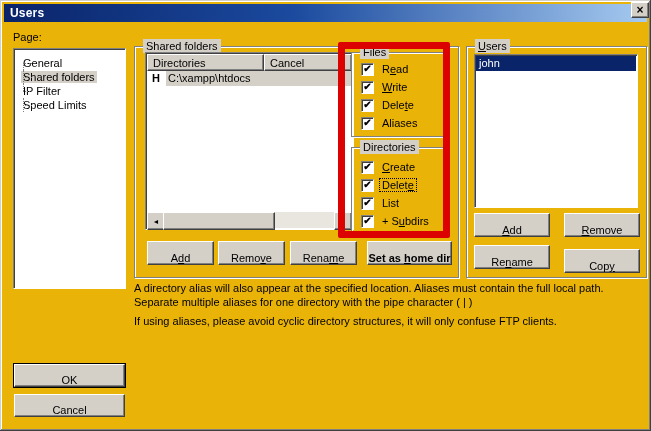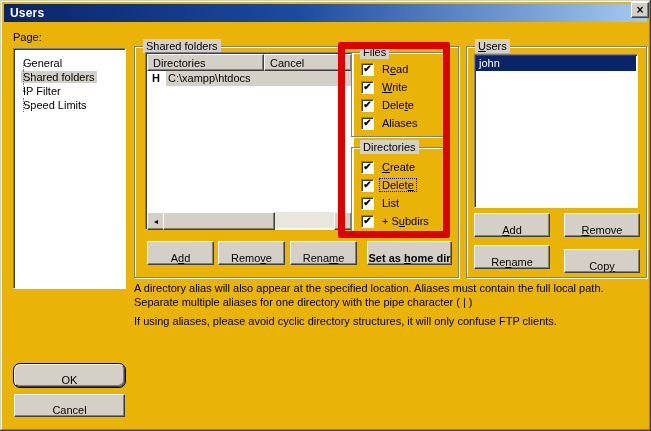--- a/index.html
+++ b/index.html
@@ -19,21 +19,21 @@
     display:flex;align-items:center;justify-content:center;
     font-weight:bold;font-size:12px;line-height:1;}
   .sunken{background:#fff;border:1px solid;border-color:#808080 #fff #fff #808080;
     box-shadow:inset 1px 1px 0 #404040;}
   .groupbox{position:absolute;border:1px solid #808080;
     box-shadow:inset 1px 1px 0 #fff, 1px 1px 0 #fff;}
   .group-label{position:absolute;top:-8px;left:8px;background:#d4d0c8;padding:0 3px;line-height:14px;}
   .btn{position:absolute;display:flex;align-items:flex-end;justify-content:center;
     background:#d4d0c8;border:1px solid;border-color:#fff #404040 #404040 #fff;
     box-shadow:inset -1px -1px 0 #808080;cursor:default;}
-  .btn.default{outline:1px solid #000;border-radius:6px;}
+  .btn.default{outline:1px solid #000;}
   .static{position:absolute;}
   
   .tree{position:absolute;left:13px;top:48px;width:113px;height:241px;padding-top:7px;box-sizing:border-box;}
   .tree-item{position:relative;height:14px;line-height:14px;padding-left:7px;white-space:nowrap;}
   .tree-item .vline{position:absolute;left:9px;top:0;height:14px;border-left:1px dotted #808080;}
   .tree-item.first .vline{top:7px;height:7px;}
   .tree-item.last .vline{height:7px;}
   .tree-item .hline{position:absolute;left:9px;top:7px;width:9px;border-top:1px dotted #808080;}
   .tree-item .t-label{padding:0 2px;}
   .tree-item.selected .t-label{background:#d4d0c8;}

